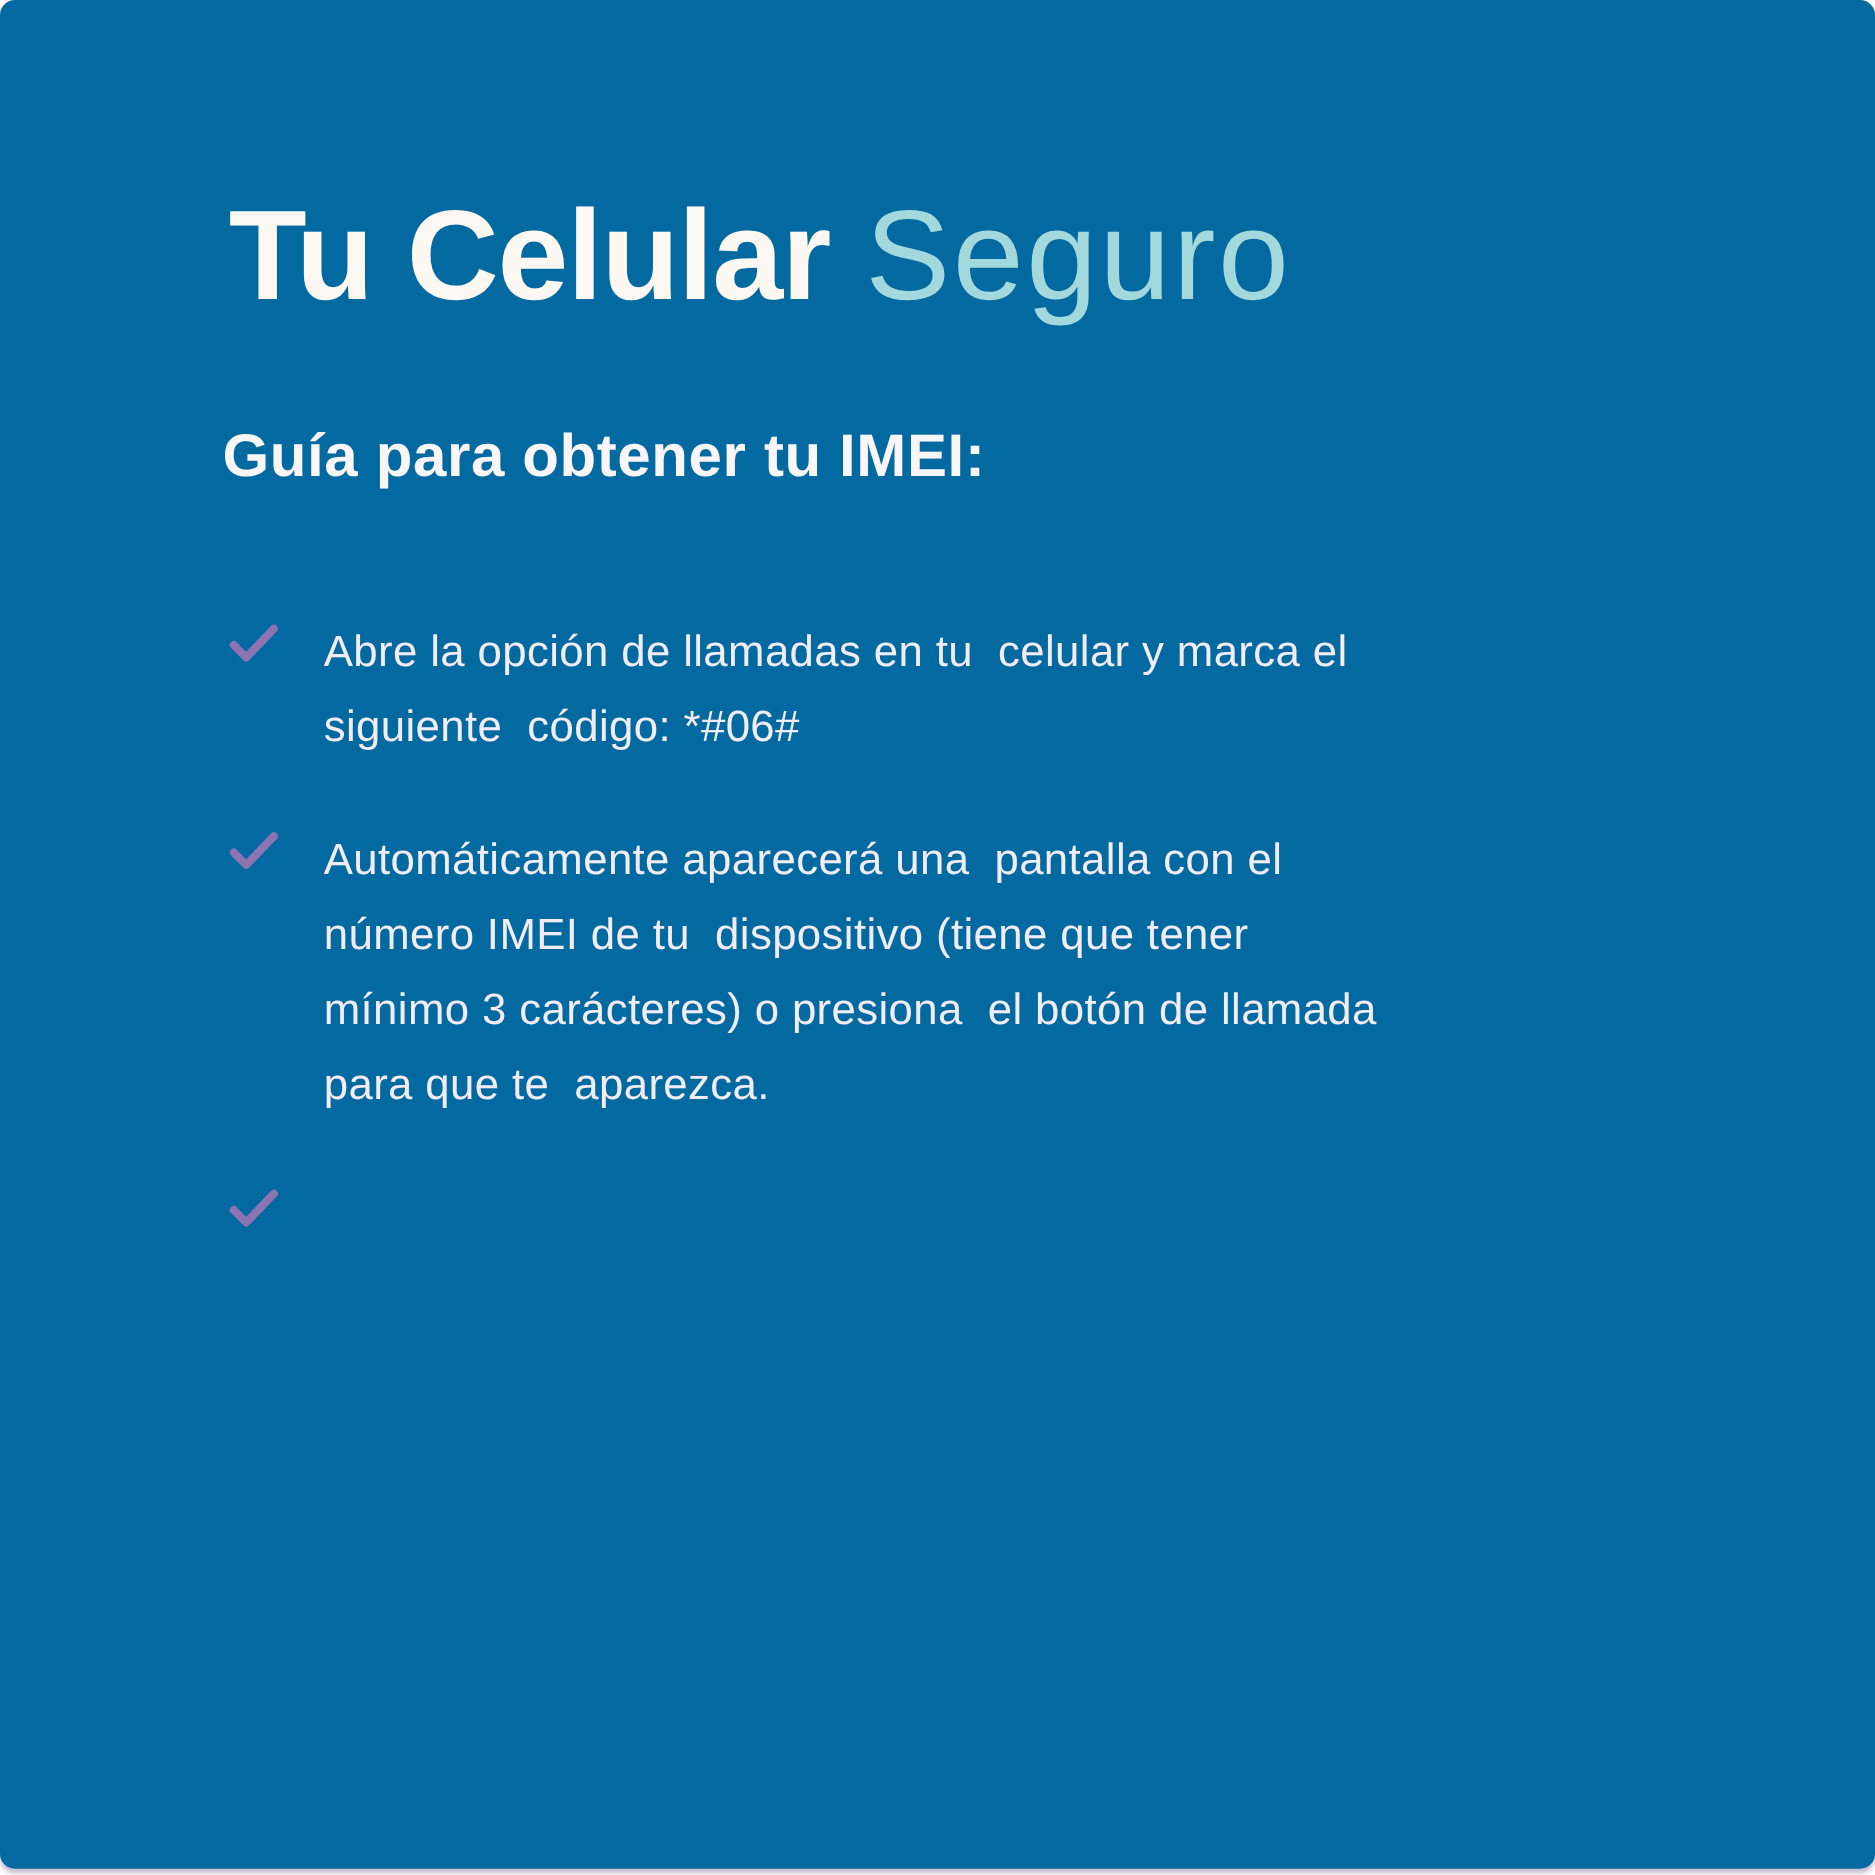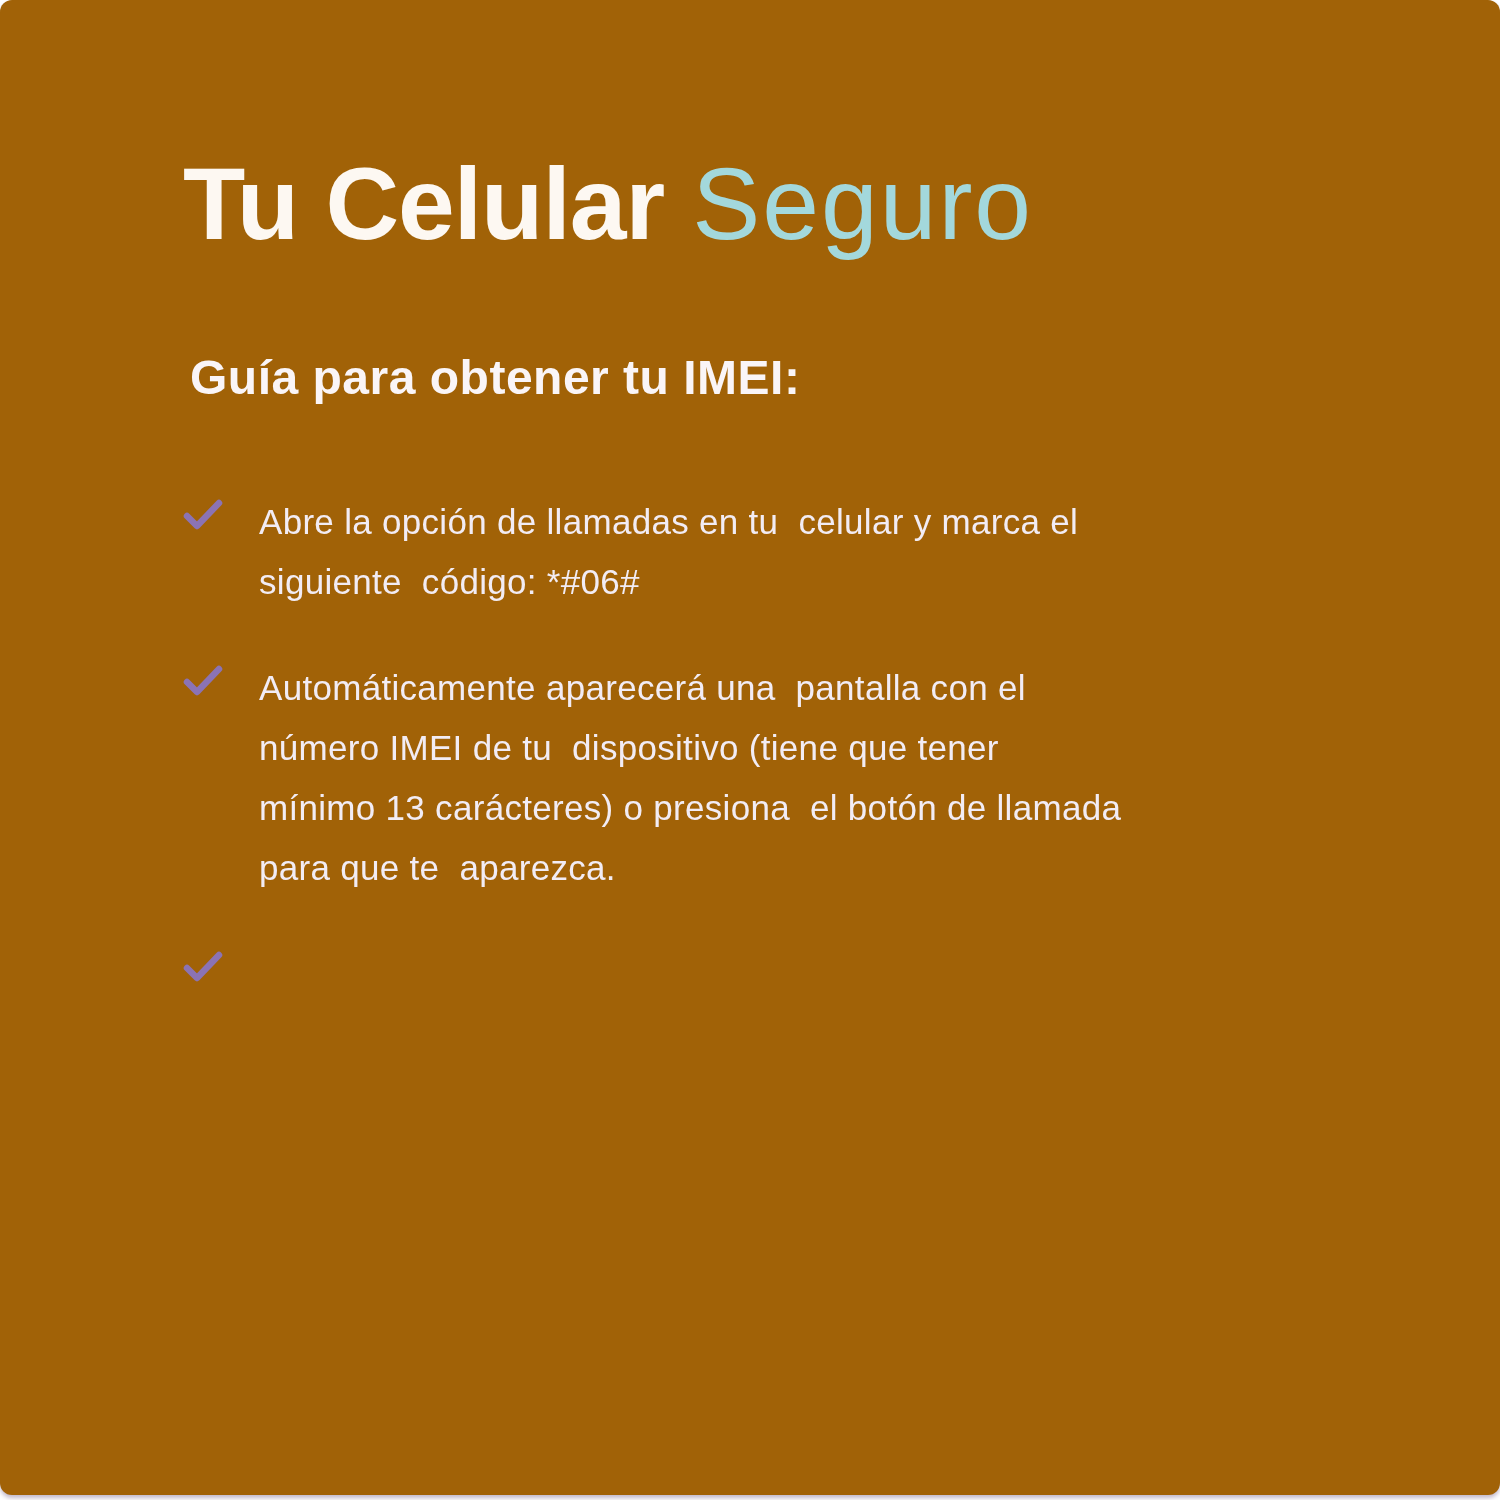--- a/index.html
+++ b/index.html
@@ -10,21 +10,21 @@
     background: #ffffff;
     font-family: "Liberation Sans", "DejaVu Sans", sans-serif;
     overflow: hidden;
   }
   .card {
     position: absolute;
     top: 0;
     left: 0;
     width: 1500px;
     height: 1495px;
-    background: #a16207;
+    background: #0369a1;
     border-radius: 12px;
     box-shadow: 0 3px 4px rgba(120, 100, 140, 0.45);
   }
   .title {
     position: absolute;
     top: 148px;
     left: 183px;
     margin: 0;
     font-size: 102px;
     line-height: 1.1;
@@ -38,21 +38,21 @@
   }
   .title-secondary {
     font-weight: 400;
     color: #a3d8dc;
     letter-spacing: 2px;
   }
   .subtitle {
     position: absolute;
     top: 338px;
     left: 178px;
-    margin: 12px;
+    margin: 0;
     font-size: 48px;
     font-weight: 700;
     color: #faf5f7;
     letter-spacing: 0.5px;
     white-space: nowrap;
   }
   .bullet-list {
     position: absolute;
     top: 492px;
     left: 183px;
@@ -122,21 +122,21 @@
   </li>
 
   <li class="bullet-item">
     <span class="check">
       <svg viewBox="0 0 40 34" xmlns="http://www.w3.org/2000/svg">
         <path d="M4 18 L14 28 L36 5" fill="none" stroke="#8b73b4" stroke-width="6.5" stroke-linecap="round" stroke-linejoin="round"></path>
       </svg>
     </span>
     <span class="bullet-text">Automáticamente aparecerá una  pantalla con el
 número IMEI de tu  dispositivo (tiene que tener
-mínimo 13 carácteres) o presiona  el botón de llamada
+mínimo 3 carácteres) o presiona  el botón de llamada
 para que te  aparezca.</span>
   </li>
 
   <li class="bullet-item">
     <span class="check">
       <svg viewBox="0 0 40 34" xmlns="http://www.w3.org/2000/svg">
         <path d="M4 18 L14 28 L36 5" fill="none" stroke="#8b73b4" stroke-width="6.5" stroke-linecap="round" stroke-linejoin="round"></path>
       </svg>
     </span>
   </li>

